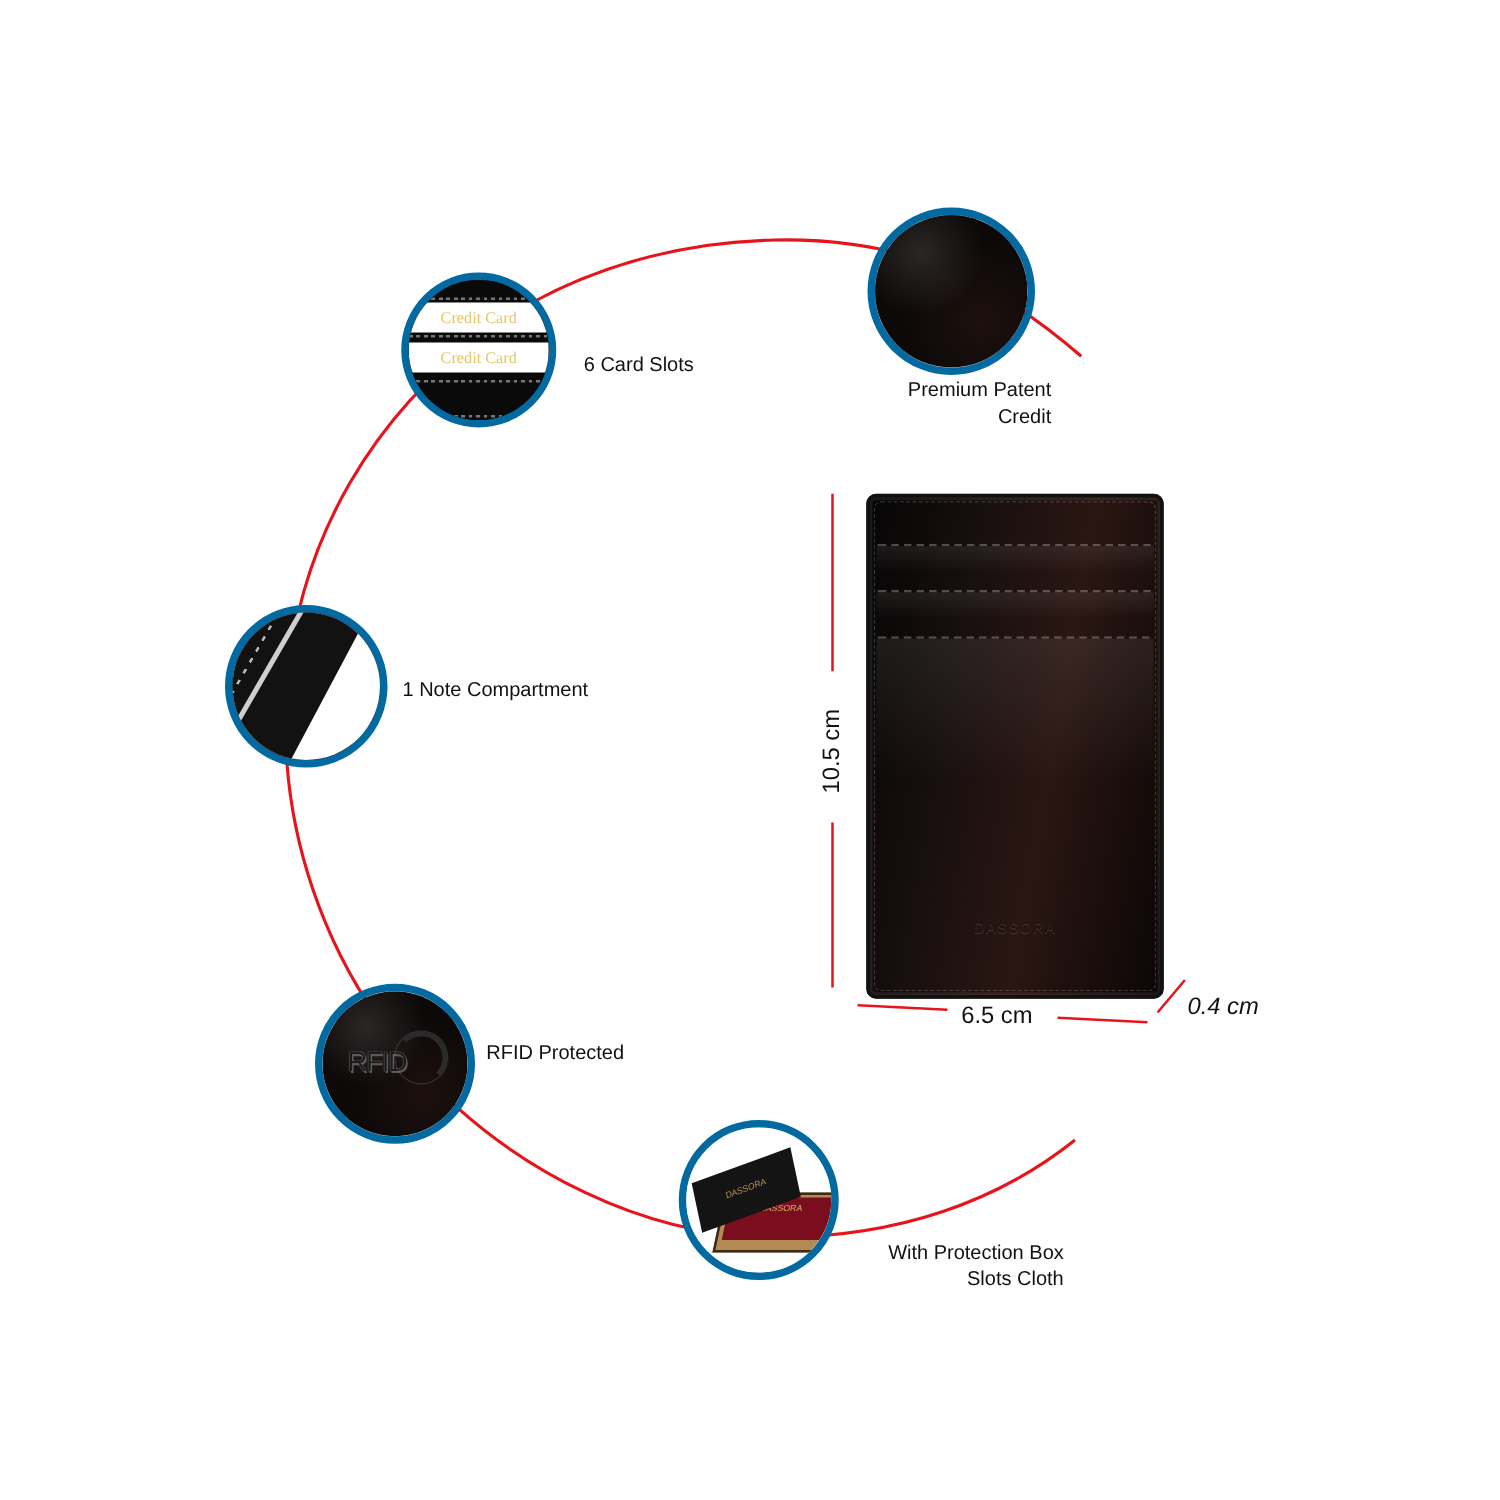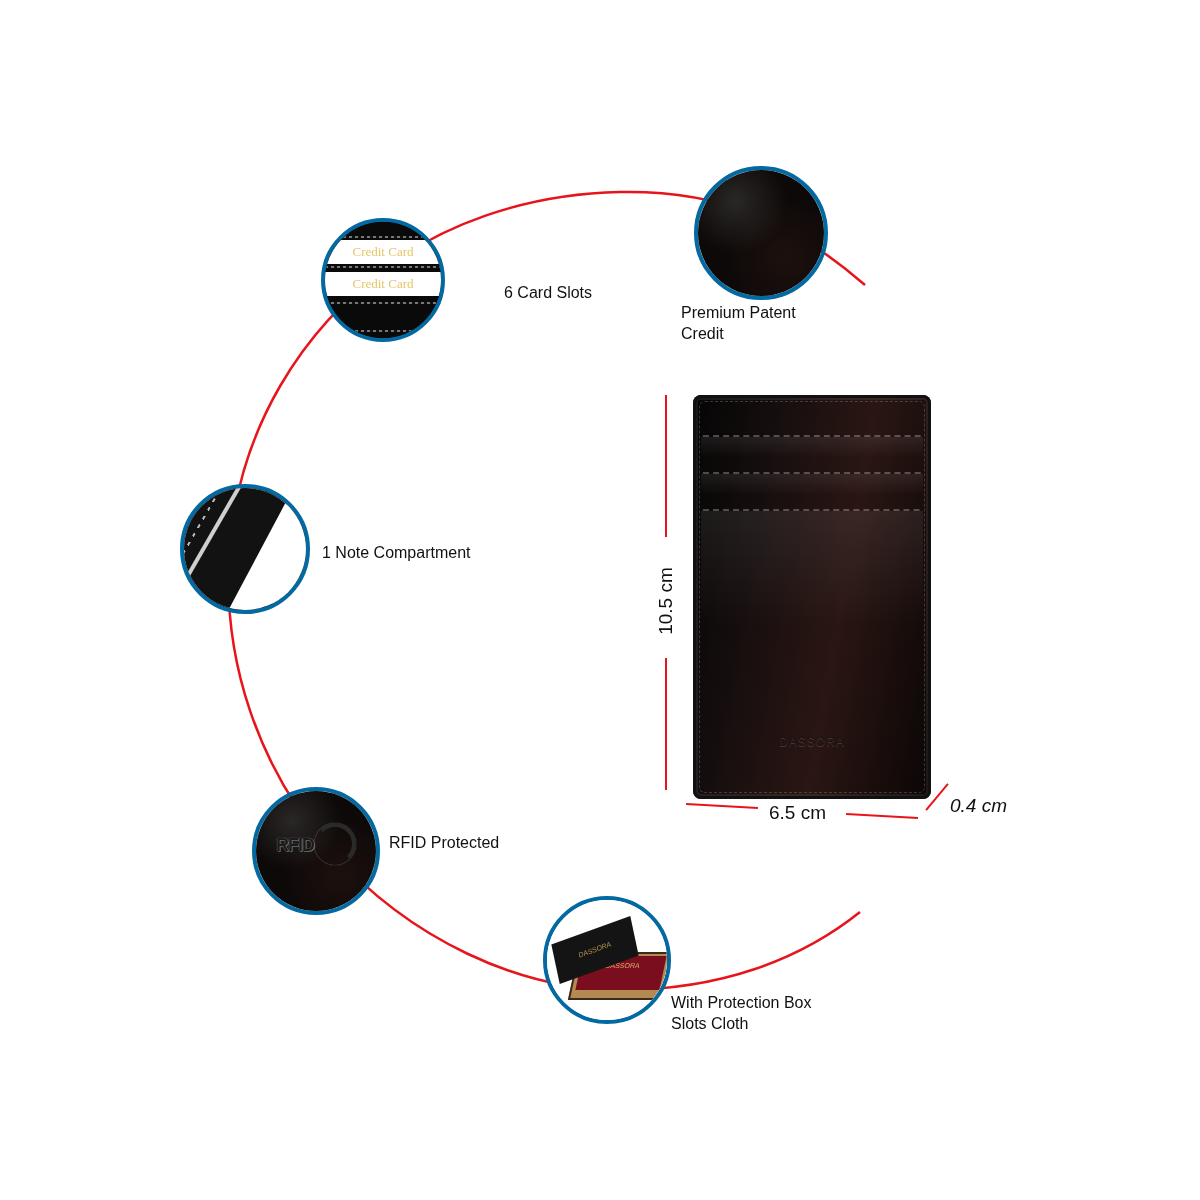--- a/index.html
+++ b/index.html
@@ -1,38 +1,38 @@
 <!DOCTYPE html>
 <html><head>
 <meta charset="utf-8">
 <style>
   html, body { margin:0; padding:0; background:#ffffff; }
   body { width:1200px; height:1200px; position:relative; overflow:hidden; font-family:"Liberation Sans", sans-serif; color:#111; }
   svg.arc { position:absolute; left:0; top:0; width:1200px; height:1200px; }
-  .bubble { position:absolute; border-radius:50%; border:4px solid #0369a1; overflow:hidden; background:#0b0808; box-sizing:border-box; }
+  .bubble { position:absolute; border-radius:50%; border:6px solid #0369a1; overflow:hidden; background:#0b0808; box-sizing:border-box; }
   .label { position:absolute; font-size:16px; color:#111; line-height:21px; }
-  .center { text-align:left; }
+  .center { text-align:right; }
   .leather-tex {
     width:100%; height:100%;
     background:
       radial-gradient(circle at 30% 25%, rgba(255,255,255,0.12), transparent 40%),
       radial-gradient(circle at 70% 70%, rgba(120,60,40,0.15), transparent 50%),
       #0d0909;
   }
   
   .slots { position:relative; width:100%; height:100%; background:#0a0a0a; }
   .slots .strip { position:absolute; left:0; right:0; background:#fff; color:#e5c66a; font-family:"Liberation Serif", serif; font-size:13px; text-align:center; }
   .slots .seam { position:absolute; left:0; right:0; height:2px; background:repeating-linear-gradient(90deg,#777 0 3px,#111 3px 6px); }
   
   .note { position:relative; width:100%; height:100%; background:#fff; }
   .note .dark { position:absolute; left:-40px; top:-20px; width:160px; height:200px; background:#121212; transform:skewX(-28deg); transform-origin:top left; }
   .note .edge { position:absolute; left:58px; top:-10px; width:4px; height:160px; background:#cfcfcf; transform:rotate(30deg); transform-origin:top left; }
   .note .stitch { position:absolute; left:30px; top:10px; width:2px; height:120px; background:repeating-linear-gradient(180deg,#bbb 0 4px,transparent 4px 10px); transform:rotate(30deg); transform-origin:top left; }
   
-  .rfid-logo { position:absolute; left:20px; top:44px; font-family:"Liberation Sans", sans-serif; font-weight:bold; font-size:18px; color:#1a1a1a; text-shadow:0 0 1px #aaa, 1px 1px 0 #555; letter-spacing:-1px; }
+  .rfid-logo { position:absolute; left:20px; top:44px; font-family:"Liberation Sans", sans-serif; font-weight:normal; font-size:22px; color:#1a1a1a; text-shadow:0 0 1px #aaa, 1px 1px 0 #555; letter-spacing:-1px; }
   .rfid-wave { position:absolute; left:58px; top:32px; width:34px; height:34px; border-radius:50%; border:4px solid #2a2a2a; border-left-color:transparent; border-bottom-color:transparent; box-shadow:0 0 1px #999; }
   
   .box { position:relative; width:100%; height:100%; background:#fff; }
   .box .base { position:absolute; left:26px; top:52px; width:96px; height:44px; background:#b48a53; transform:skewX(-12deg); border:2px solid #3a2a1a; }
   .box .cloth { position:absolute; left:32px; top:56px; width:84px; height:34px; background:#7a0e1e; transform:skewX(-12deg); color:#d6b06a; font-size:7px; text-align:center; line-height:20px; }
   .box .lid { position:absolute; left:6px; top:30px; width:84px; height:40px; background:#141414; transform:rotate(-20deg) skewX(-8deg); color:#b8944e; font-size:7px; text-align:center; line-height:40px; }
   
   .wallet { position:absolute; left:693px; top:395px; width:238px; height:404px; border-radius:8px;
     background:linear-gradient(100deg,#050505 0%,#1a1010 35%,#2a1612 60%,#0a0606 100%);
     box-shadow:inset 0 0 0 3px #111, inset 0 0 0 5px rgba(255,255,255,0.08); }
@@ -53,21 +53,21 @@
 <div class="bubble" style="left:321px;top:218px;width:124px;height:124px;">
   <div class="slots">
     <div class="seam" style="top:14px;"></div>
     <div class="strip" style="top:18px;height:24px;line-height:24px;">Credit Card</div>
     <div class="seam" style="top:44px;"></div>
     <div class="strip" style="top:50px;height:24px;line-height:24px;">Credit Card</div>
     <div class="seam" style="top:80px;"></div>
     <div class="seam" style="top:108px;"></div>
   </div>
 </div>
-<div class="label" style="left:467px;top:282px;margin-left:37px;">6 Card Slots</div>
+<div class="label" style="left:467px;top:282px;">6 Card Slots</div>
 
 <div class="bubble" style="left:694px;top:166px;width:134px;height:134px;">
   <div class="leather-tex"></div>
 </div>
 <div class="label center" style="left:681px;top:302px;width:160px;">
   <div>Premium Patent</div>
   <div>Credit</div>
 </div>
 
 <div class="bubble" style="left:180px;top:484px;width:130px;height:130px;">

